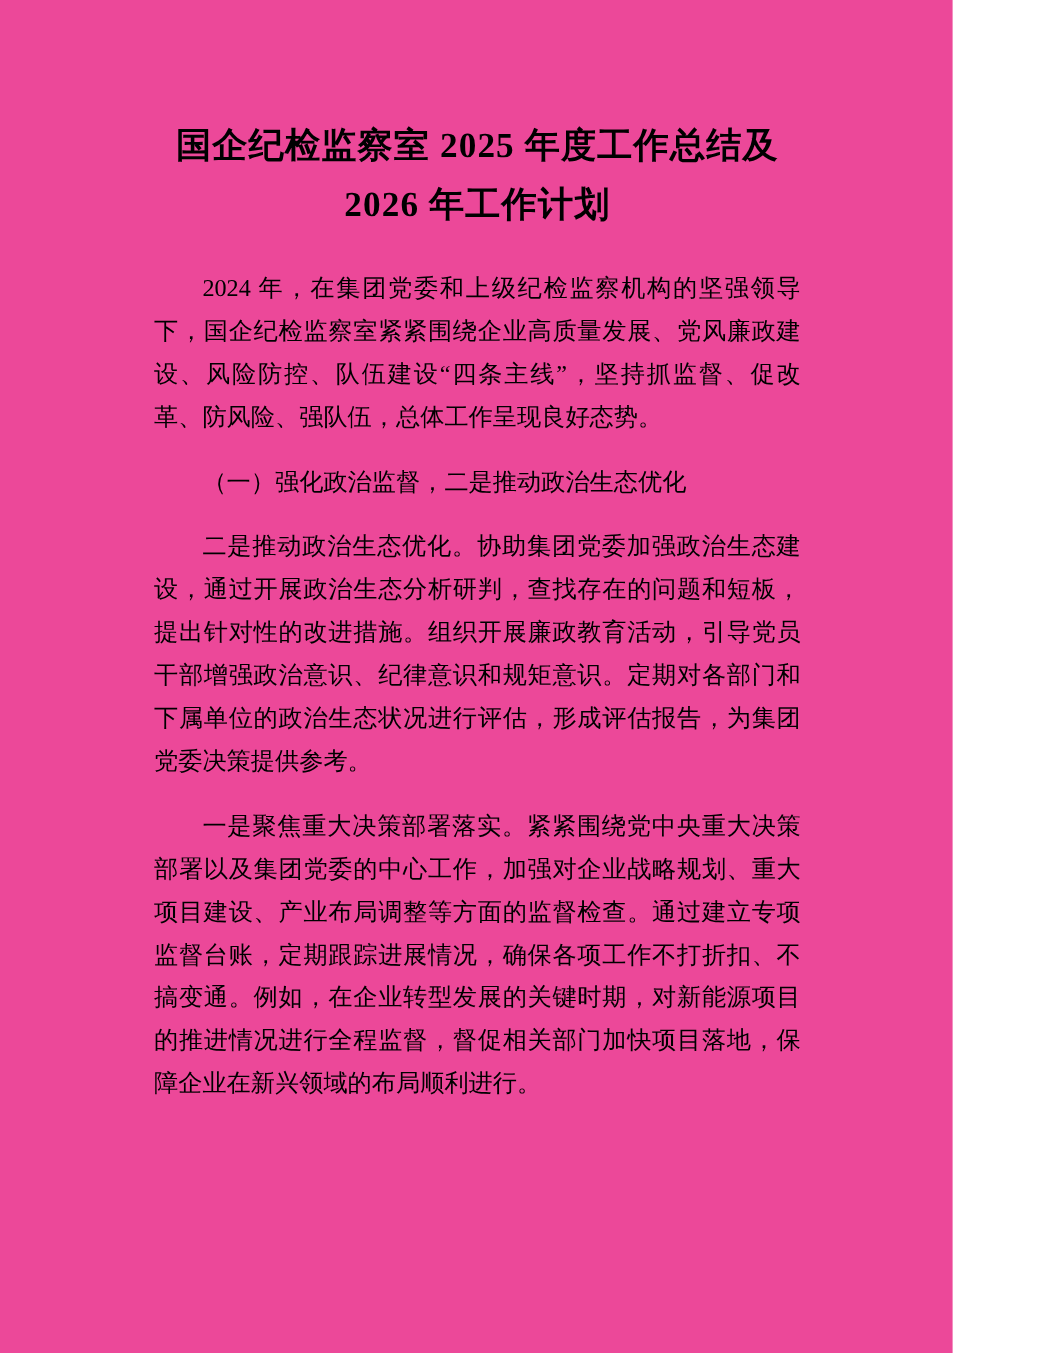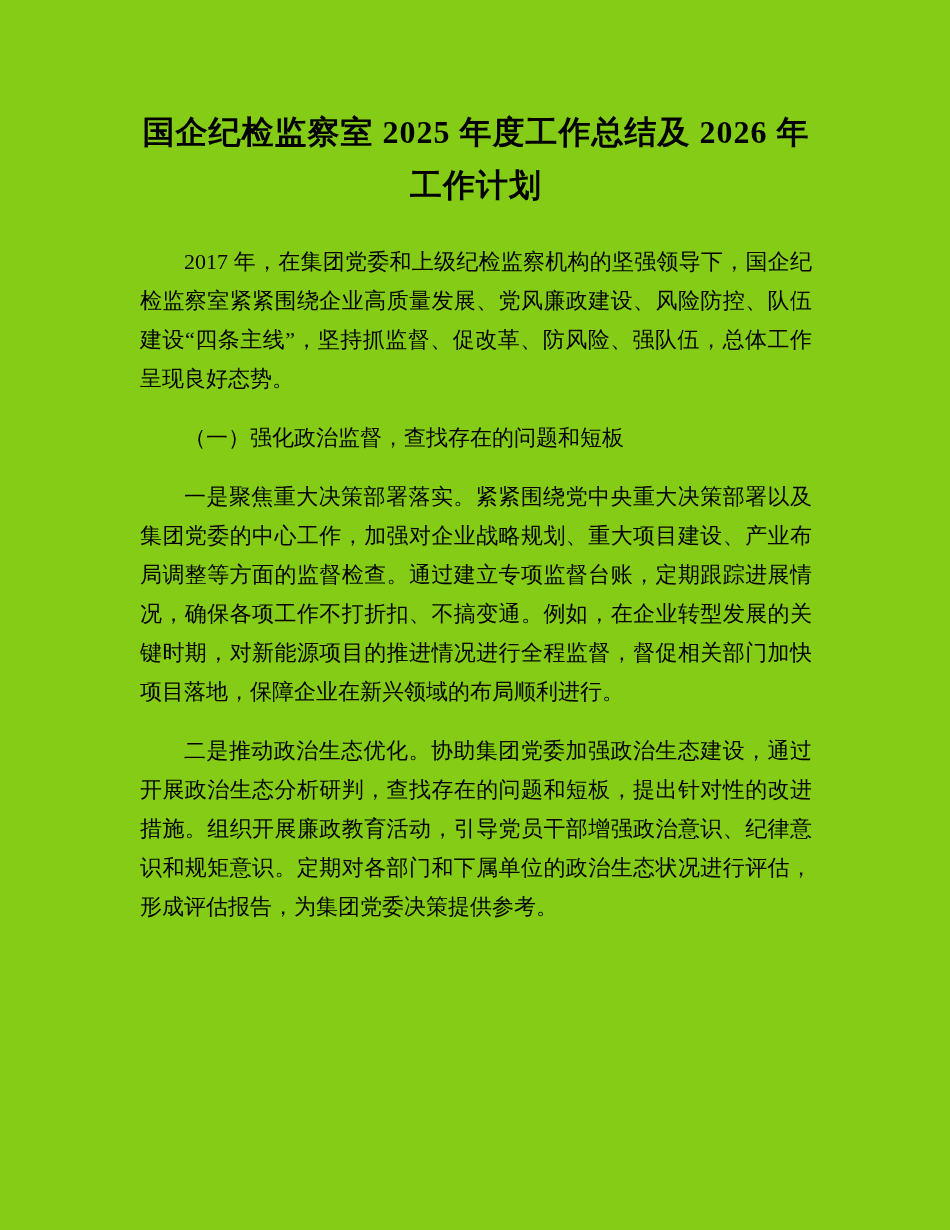--- a/index.html
+++ b/index.html
@@ -9,24 +9,24 @@
   }
   body {
     width: 950px;
     height: 1230px;
     overflow: hidden;
     font-family: "Liberation Serif", "DejaVu Serif", serif;
     color: #000000;
   }
   .page {
     box-sizing: border-box;
-    width: 950px;
+    width: 866px;
     height: 1230px;
     padding: 106px 138px 0 140px;
-    background: #84cc16;
+    background: #ec4899;
   }
   .doc-title {
     margin: 0 0 30px 0;
     font-size: 32px;
     line-height: 53px;
     font-weight: 700;
     text-align: center;
     letter-spacing: 1px;
   }
   .para {
@@ -41,21 +41,21 @@
   .para.first {
     margin-top: 0;
   }
 </style>
 </head>
 <body>
 
 <div class="page">
   <h1 class="doc-title">国企纪检监察室 2025 年度工作总结及 2026 年工作计划</h1>
 
-  <p class="para first">2017 年，在集团党委和上级纪检监察机构的坚强领导下，国企纪检监察室紧紧围绕企业高质量发展、党风廉政建设、风险防控、队伍建设“四条主线”，坚持抓监督、促改革、防风险、强队伍，总体工作呈现良好态势。</p>
+  <p class="para first">2024 年，在集团党委和上级纪检监察机构的坚强领导下，国企纪检监察室紧紧围绕企业高质量发展、党风廉政建设、风险防控、队伍建设“四条主线”，坚持抓监督、促改革、防风险、强队伍，总体工作呈现良好态势。</p>
 
 
-  <p class="para">（一）强化政治监督，查找存在的问题和短板</p>
+  <p class="para">（一）强化政治监督，二是推动政治生态优化</p>
+
+  <p class="para">二是推动政治生态优化。协助集团党委加强政治生态建设，通过开展政治生态分析研判，查找存在的问题和短板，提出针对性的改进措施。组织开展廉政教育活动，引导党员干部增强政治意识、纪律意识和规矩意识。定期对各部门和下属单位的政治生态状况进行评估，形成评估报告，为集团党委决策提供参考。</p>
 
   <p class="para">一是聚焦重大决策部署落实。紧紧围绕党中央重大决策部署以及集团党委的中心工作，加强对企业战略规划、重大项目建设、产业布局调整等方面的监督检查。通过建立专项监督台账，定期跟踪进展情况，确保各项工作不打折扣、不搞变通。例如，在企业转型发展的关键时期，对新能源项目的推进情况进行全程监督，督促相关部门加快项目落地，保障企业在新兴领域的布局顺利进行。</p>
-
-  <p class="para">二是推动政治生态优化。协助集团党委加强政治生态建设，通过开展政治生态分析研判，查找存在的问题和短板，提出针对性的改进措施。组织开展廉政教育活动，引导党员干部增强政治意识、纪律意识和规矩意识。定期对各部门和下属单位的政治生态状况进行评估，形成评估报告，为集团党委决策提供参考。</p>
 </div>
 
 </body></html>

